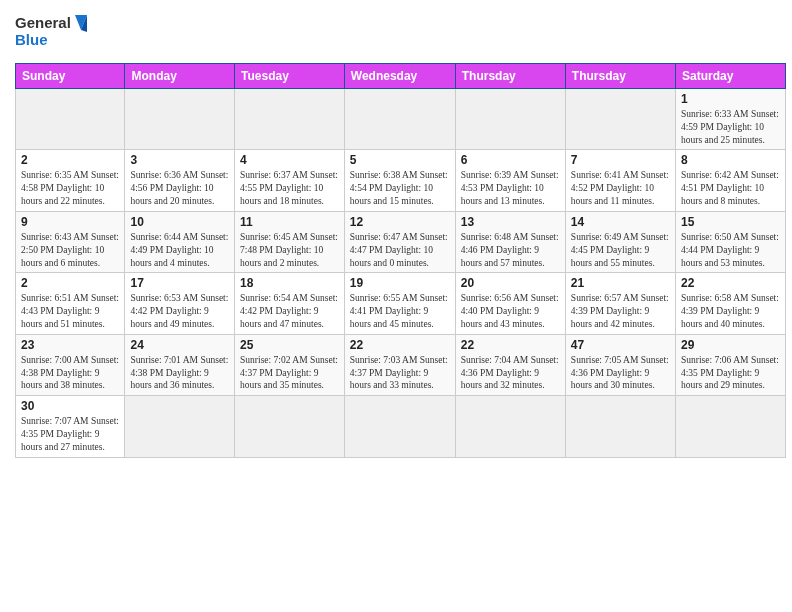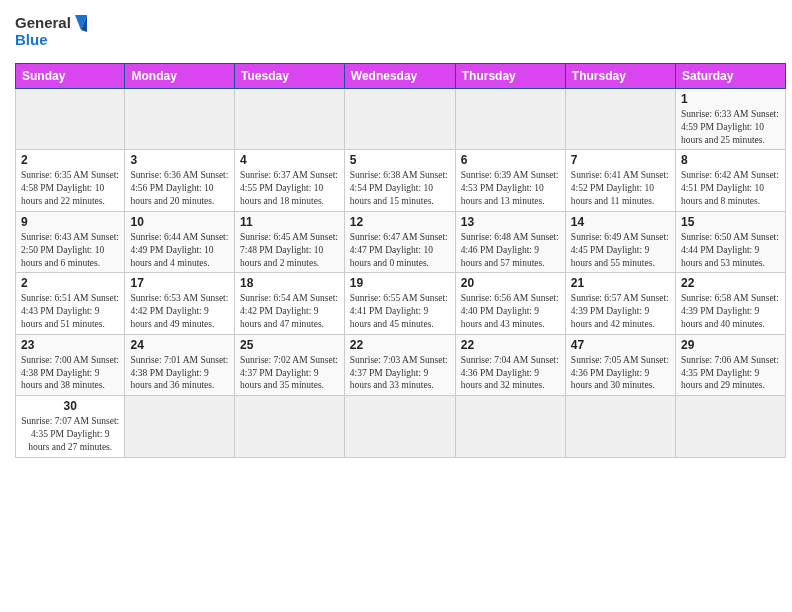--- a/index.html
+++ b/index.html
@@ -79,21 +79,20 @@
       font-size: 9.5px;
       color: #333;
       line-height: 1.35;
       font-family: Liberation Serif, serif;
     }
     .empty-cell {
       background: #f0f0f0 !important;
     }
     .last-row td {
       height: 60px;
-      text-align: center;
     }
   </style>
 </head>
 <body>
 
 <div class="page">
   <div class="header">
     <div class="logo">
         <svg width="80" height="45" viewBox="0 0 80 45">
           <text x="0" y="18" font-size="15" font-weight="bold" fill="#333" font-family="Arial">General</text>

